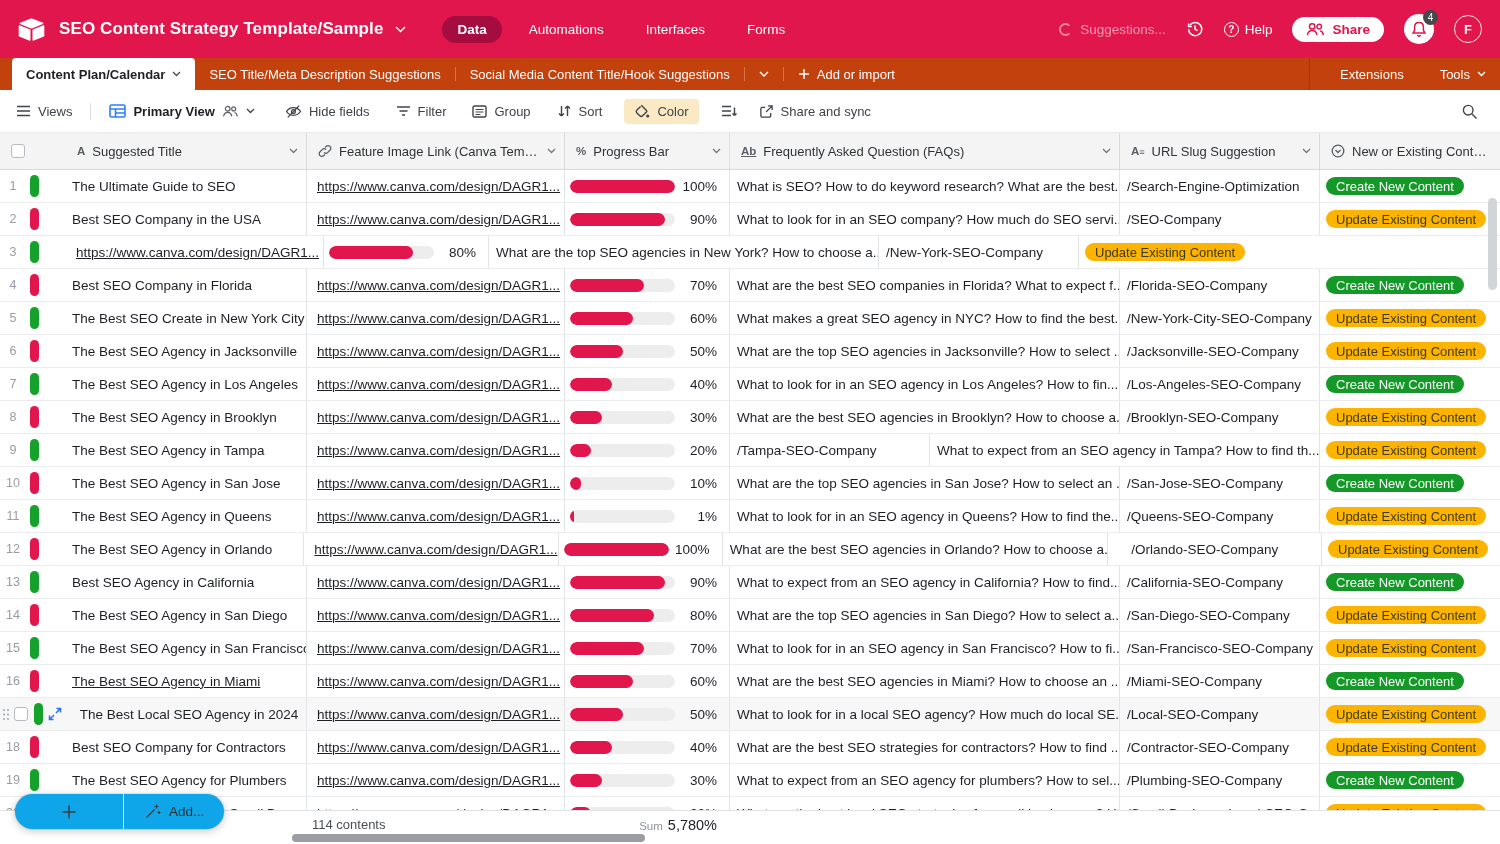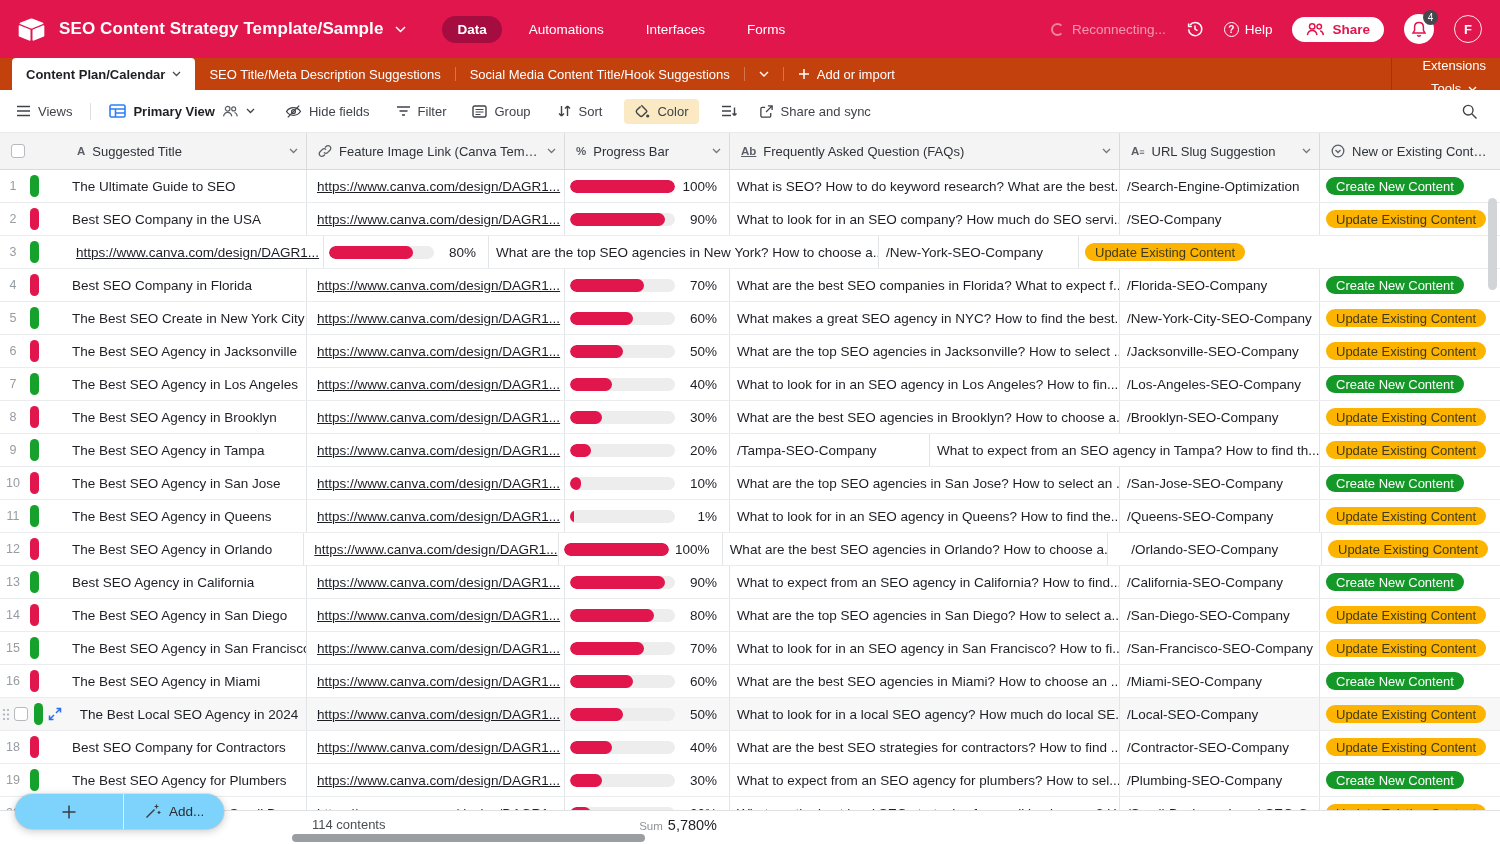--- a/index.html
+++ b/index.html
@@ -22,21 +22,21 @@
   .share-btn{background:#fff;color:#e0164d;border-radius:16px;padding:5px 14px;display:flex;align-items:center;gap:7px;font-size:13.5px;font-weight:bold;cursor:pointer;}
   .bell-btn{position:relative;width:30px;height:30px;background:#fff;border-radius:50%;display:flex;align-items:center;justify-content:center;cursor:pointer;}
   .bell-badge{position:absolute;top:-4px;right:-4px;background:#45484d;color:#fff;font-size:10px;width:15px;height:15px;border-radius:50%;display:flex;align-items:center;justify-content:center;}
   .avatar{width:28px;height:28px;border:1.4px solid rgba(255,255,255,.9);border-radius:50%;display:flex;align-items:center;justify-content:center;font-size:13px;font-weight:bold;cursor:pointer;}
 
   
   .tabbar{position:absolute;top:58px;left:0;right:0;height:32px;background:#c2410c;display:flex;align-items:center;color:#fff;}
   .tab{font-size:13px;padding:0 14px;height:32px;display:flex;align-items:center;gap:7px;cursor:pointer;white-space:nowrap;}
   .tab.active{background:#fff;color:#1d1f25;font-weight:bold;border-radius:4px 4px 0 0;margin-left:12px;}
   .tabdiv{width:1px;height:14px;background:rgba(255,255,255,.28);}
-  .tabbar-right{margin-left:auto;display:flex;align-items:center;height:32px;border-left:1px solid rgba(0,0,0,.18);padding-left:16px;gap:8px;flex-direction:column;}
+  .tabbar-right{margin-left:auto;display:flex;align-items:center;height:32px;border-left:1px solid rgba(0,0,0,.18);padding-left:16px;gap:8px;}
 
   
   .toolbar{position:absolute;top:90px;left:0;right:0;height:43px;background:#fff;display:flex;align-items:center;padding-left:16px;border-bottom:1px solid #e9eaec;color:#3f434a;font-size:13px;}
   .tbtn{display:flex;align-items:center;gap:7px;cursor:pointer;white-space:nowrap;}
   .tooldiv{width:1px;height:17px;background:#dcdee0;margin:0 18px;}
   .viewname{font-weight:bold;color:#1d1f25;}
   .colorpill{background:#fbe9c4;border-radius:4px;padding:5px 10px;}
   .mr26{margin-right:26px;} .mr22{margin-right:22px;} .mr30{margin-right:30px;}
   .toolbar .search{margin-left:auto;margin-right:22px;cursor:pointer;display:flex;}
 
@@ -75,21 +75,21 @@
   .expand{margin-left:5px;flex:none;display:flex;cursor:pointer;}
   .gutter .cb{margin-left:4px;}
   .gutter .bar.hv{margin-left:6px;}
 
   
   .footer{position:absolute;top:810px;left:0;right:0;height:34px;background:#fff;border-top:1px solid #dfe2e4;z-index:10;}
   .count-label{position:absolute;left:312px;top:6px;font-size:13px;color:#4a4d52;}
   .sum-wrap{position:absolute;left:565px;top:5px;width:165px;text-align:right;padding-right:13px;cursor:pointer;}
   .sum-small{font-size:11.5px;color:#8f949a;margin-right:5px;}
   .sum-val{font-size:14.5px;color:#1d1f25;}
-  .add-pill{position:absolute;left:15px;top:794px;height:35px;background:#7dd3fc;border-radius:18px;display:flex;align-items:center;box-shadow:0 0 0 1px rgba(0,0,0,.07),0 2px 8px rgba(0,0,0,.22);z-index:20;overflow:hidden;}
+  .add-pill{position:absolute;left:15px;top:794px;height:35px;background:#0ea5e9;border-radius:18px;display:flex;align-items:center;box-shadow:0 0 0 1px rgba(0,0,0,.07),0 2px 8px rgba(0,0,0,.22);z-index:20;overflow:hidden;}
   .add-plus{width:108px;display:flex;align-items:center;justify-content:center;height:100%;cursor:pointer;}
   .add-sep{width:1px;height:100%;background:#ececec;}
   .add-more{display:flex;align-items:center;gap:8px;padding:0 20px;height:100%;font-size:13.5px;color:#2a2d32;cursor:pointer;}
   .hthumb{position:absolute;left:292px;top:834px;width:353px;height:8px;border-radius:4px;background:#9a9ea3;z-index:30;cursor:pointer;}
   .vthumb{position:absolute;right:3px;top:198px;width:9px;height:92px;border-radius:5px;background:#d2d5d8;z-index:30;cursor:pointer;}
 </style>
 </head>
 <body>
 
 <div class="app">
@@ -112,21 +112,21 @@
       <nav class="tb-nav">
         <span class="nav-pill active">Data</span>
         <span class="nav-pill">Automations</span>
         <span class="nav-pill">Interfaces</span>
         <span class="nav-pill">Forms</span>
       </nav>
     </div>
     <div class="tb-right">
       <span class="reconnect">
         <span class="spinner"></span>
-        <span>Reconnecting...</span>
+        <span>Suggestions...</span>
       </span>
       <span class="iconbtn">
         <svg width="18" height="18" viewBox="0 0 18 18">
             <path d="M4 5A6.6 6.6 0 1 1 2.6 9.2" fill="none" stroke="#fff" stroke-width="1.5"></path>
             <path d="M2.6 3.4v3.2h3.2" fill="none" stroke="#fff" stroke-width="1.5"></path>
             <path d="M9 5.6v3.6l2.5 1.5" fill="none" stroke="#fff" stroke-width="1.5"></path>
           </svg>
       </span>
       <span class="iconbtn">
         <span class="helpq">?</span>
@@ -736,21 +736,21 @@
         </div>
         <div class="cell status" style="width: 180px;">
           <span class="badge update">Update Existing Content</span>
         </div>
       </div>
       <div class="row">
         <div class="gutter">
           <span class="rownum">16</span>
           <span class="bar red"></span>
         </div>
-        <div class="cell title" style="width: 241px;">
+        <div class="cell title" style="width: 241px; text-decoration: underline;">
           <span>The Best SEO Agency in Miami</span>
         </div>
         <div class="cell link" style="width: 258px;">
           <span>https://www.canva.com/design/DAGR1...</span>
         </div>
         <div class="cell progress" style="width: 165px;">
           <span class="track">
             <span class="fill" style="width:60%;"></span>
           </span>
           <span class="pct">60%</span>

